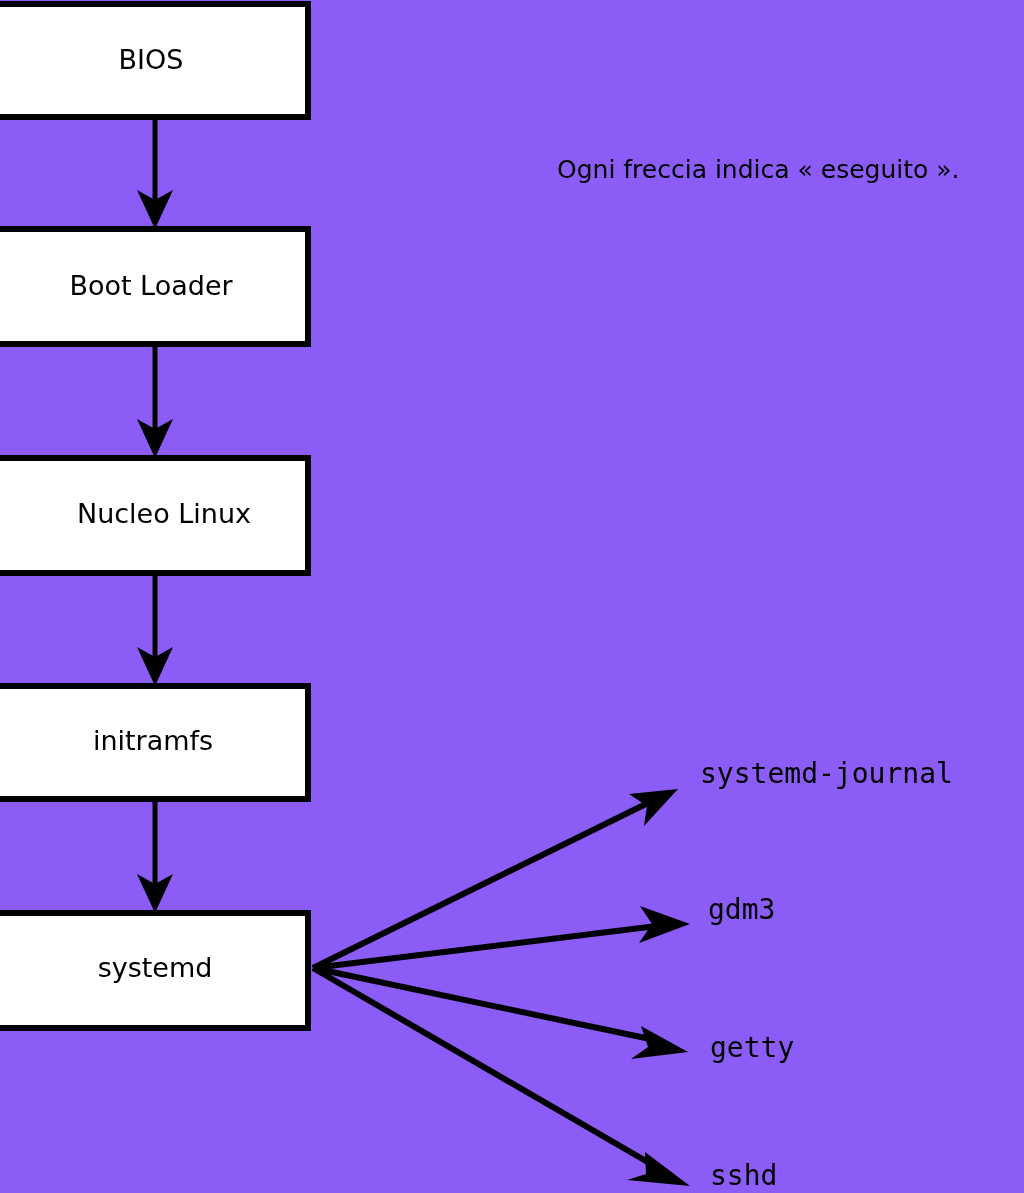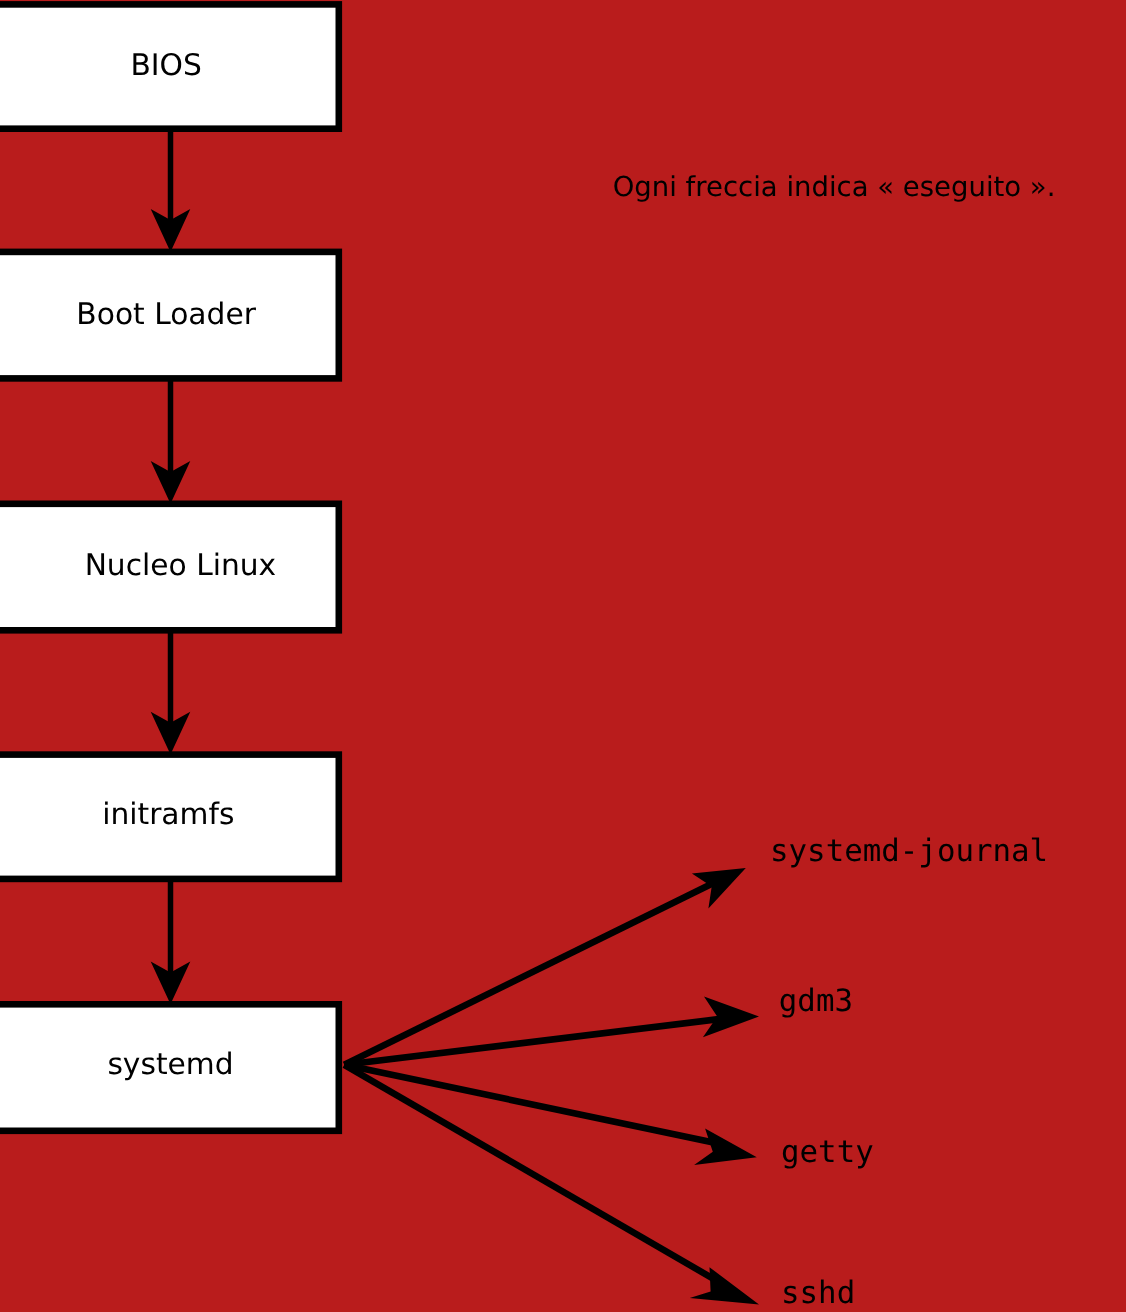--- a/index.html
+++ b/index.html
@@ -10,21 +10,21 @@
   body {
     width: 1024px;
     height: 1193px;
     overflow: hidden;
     font-family: "DejaVu Sans", sans-serif;
   }
   #diagram-root {
     position: relative;
     width: 1024px;
     height: 1193px;
-    background: #b91c1c;
+    background: #8b5cf6;
   }
   svg.diagram-canvas {
     position: absolute;
     top: 0;
     left: 0;
     width: 1024px;
     height: 1193px;
     display: block;
   }
   .node-box {

